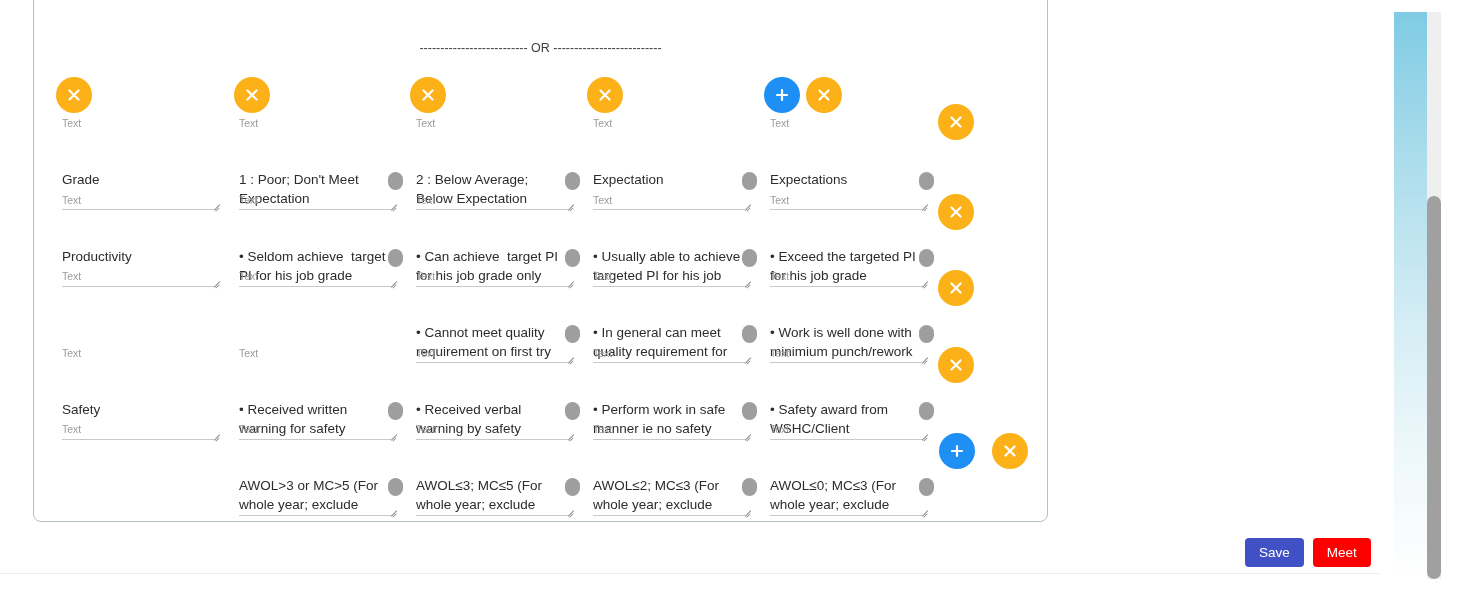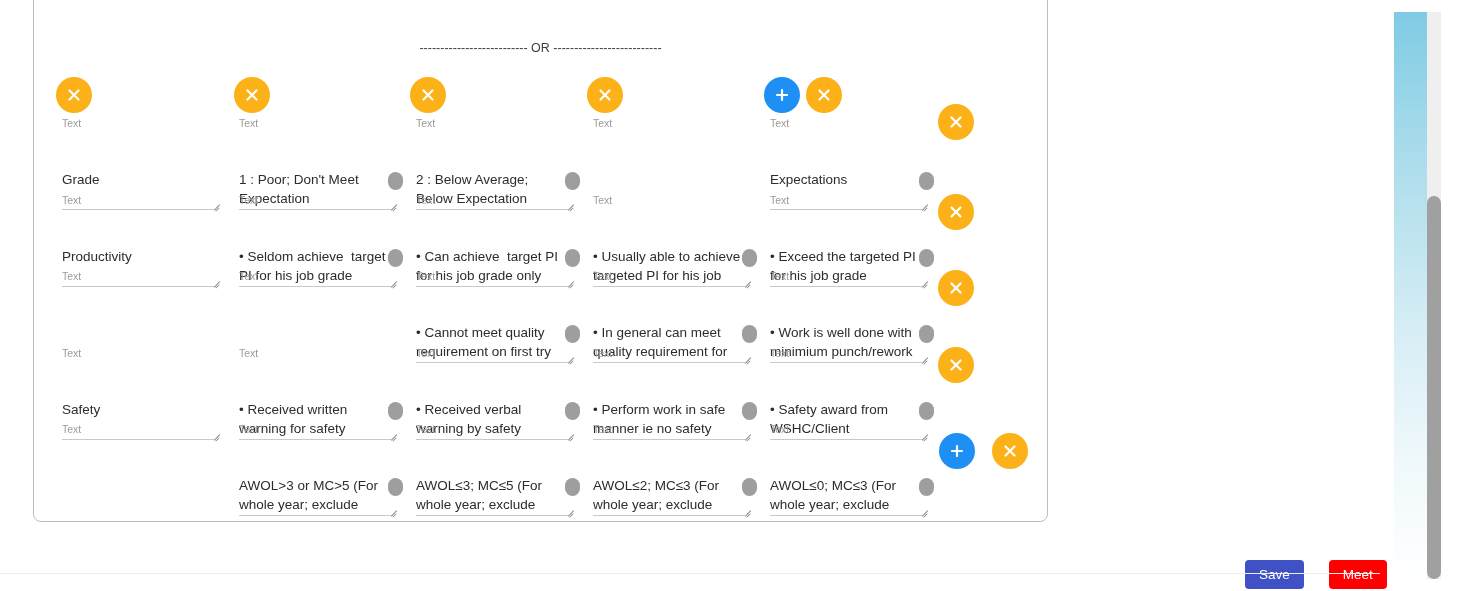--- a/index.html
+++ b/index.html
@@ -145,23 +145,23 @@
     transform: rotate(-45deg);
   }
 
   
   .field.plain textarea { width: 152px; }
 
   
   .footer-btns {
     position: absolute;
     left: 1245px;
-    top: 560px;
+    top: 538px;
     display: flex;
-    gap: 25px;
+    gap: 9px;
   }
   .btn {
     border: none;
     border-radius: 4px;
     color: #ffffff;
     font-size: 13.5px;
     font-family: "Liberation Sans", sans-serif;
     padding: 7px 14px;
     cursor: pointer;
     min-width: 54px;
@@ -268,20 +268,25 @@
       <div class="field" style="left:382px; top:128px;">
         <div class="flabel">Text</div>
         <div class="fbox">
           <textarea style="">2 : Below Average; Below Expectation</textarea>
           <span class="knob"></span>
           <span class="grip"></span>
         </div>
       </div>
       <div class="field" style="left:559px; top:128px;">
         <div class="flabel">Text</div>
+        <div class="fbox">
+          <textarea style="">Expectation</textarea>
+          <span class="knob"></span>
+          <span class="grip"></span>
+        </div>
       </div>
       <div class="field" style="left:736px; top:128px;">
         <div class="flabel">Text</div>
         <div class="fbox">
           <textarea style="">Expectations</textarea>
           <span class="knob"></span>
           <span class="grip"></span>
         </div>
       </div>
       <button class="fab orange" style="left:904px; top:115px;">

